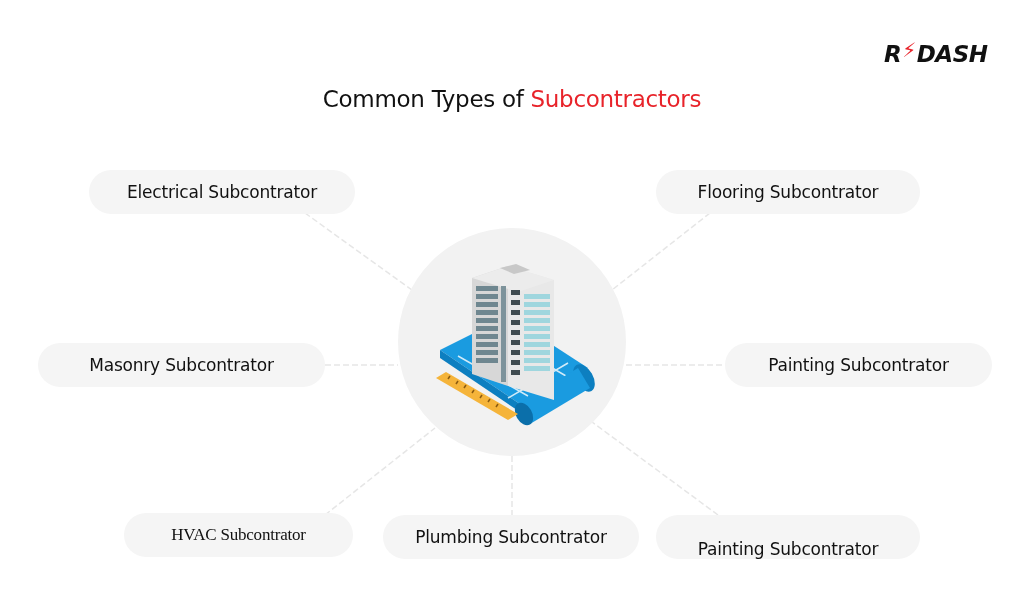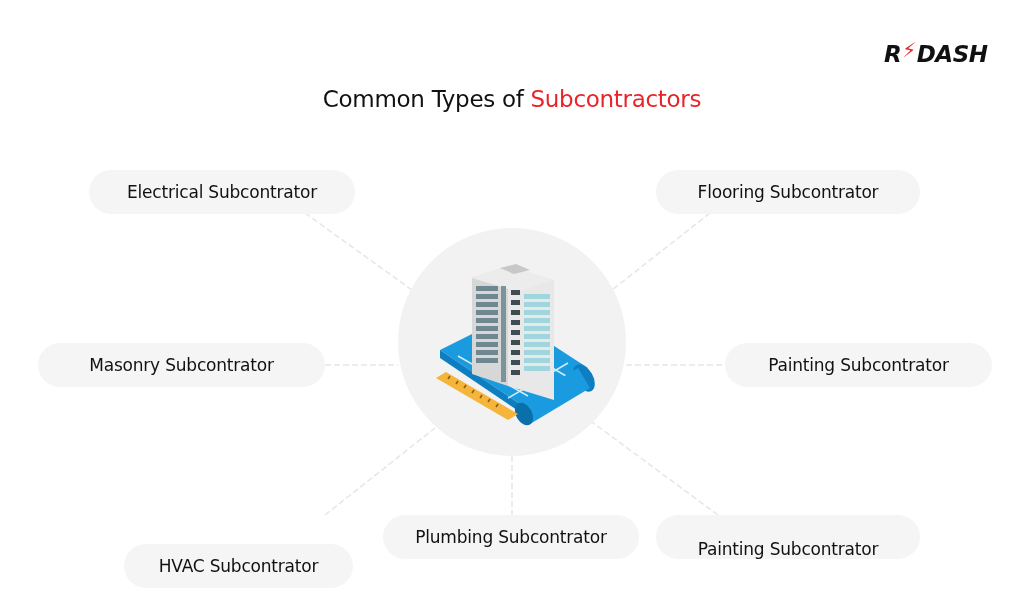--- a/index.html
+++ b/index.html
@@ -132,21 +132,21 @@
 </div>
 <div class="pill" style="left:656px; top:170px; width:264px;">
   <span>Flooring Subcontrator</span>
 </div>
 <div class="pill" style="left:38px; top:343px; width:287px;">
   <span>Masonry Subcontrator</span>
 </div>
 <div class="pill" style="left:725px; top:343px; width:267px;">
   <span>Painting Subcontrator</span>
 </div>
-<div class="pill" style="left:124px; top:544px; width:229px;">
+<div class="pill" style="left:124px; top:513px; width:229px;font-family:Liberation Serif, serif;">
   <span>HVAC Subcontrator</span>
 </div>
 <div class="pill" style="left:383px; top:515px; width:256px;">
   <span>Plumbing Subcontrator</span>
 </div>
 <div class="pill" style="left:656px; top:515px; width:264px;align-items:flex-end;">
   <span>Painting Subcontrator</span>
 </div>
 
 </body></html>

